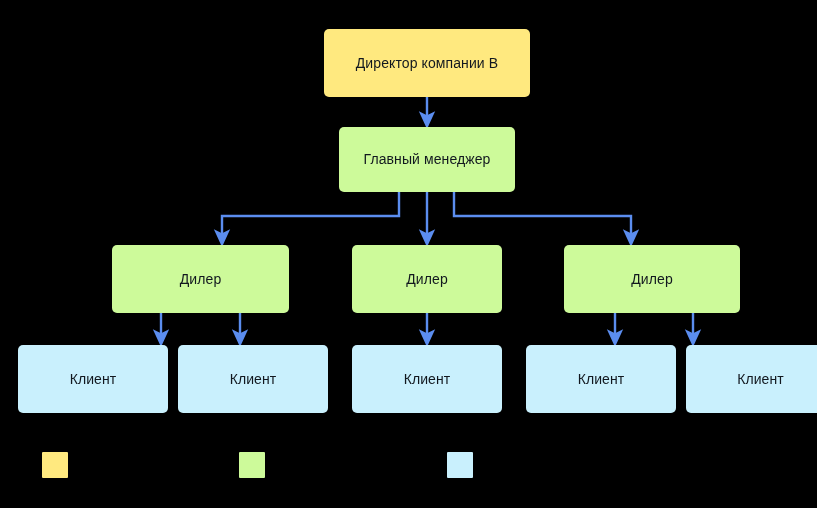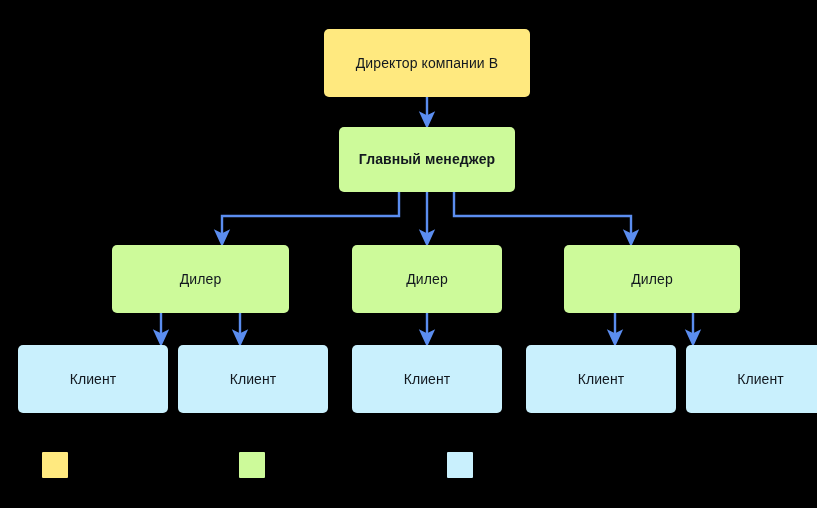--- a/index.html
+++ b/index.html
@@ -70,21 +70,21 @@
         <path d="M409,313 L409,338" marker-end="url(#arrowhead)"></path>
         <path d="M597,313 L597,338" marker-end="url(#arrowhead)"></path>
         <path d="M675,313 L675,338" marker-end="url(#arrowhead)"></path>
       </g>
   </svg>
 
   <div id="nodes-layer">
       <div class="node" style="left: 306px; top: 29px; width: 206px; height: 68px; background: rgb(255, 233, 127); color: rgb(18, 24, 31);">
         <span class="node-label">Директор компании B</span>
       </div>
-      <div class="node" style="left: 321px; top: 127px; width: 176px; height: 65px; background: rgb(205, 250, 154); color: rgb(18, 24, 31); font-weight: bold;">
+      <div class="node" style="left: 321px; top: 127px; width: 176px; height: 65px; background: rgb(205, 250, 154); color: rgb(18, 24, 31);">
         <span class="node-label">Главный менеджер</span>
       </div>
       <div class="node" style="left: 94px; top: 245px; width: 177px; height: 68px; background: rgb(205, 250, 154); color: rgb(18, 24, 31);">
         <span class="node-label">Дилер</span>
       </div>
       <div class="node" style="left: 334px; top: 245px; width: 150px; height: 68px; background: rgb(205, 250, 154); color: rgb(18, 24, 31);">
         <span class="node-label">Дилер</span>
       </div>
       <div class="node" style="left: 546px; top: 245px; width: 176px; height: 68px; background: rgb(205, 250, 154); color: rgb(18, 24, 31);">
         <span class="node-label">Дилер</span>

